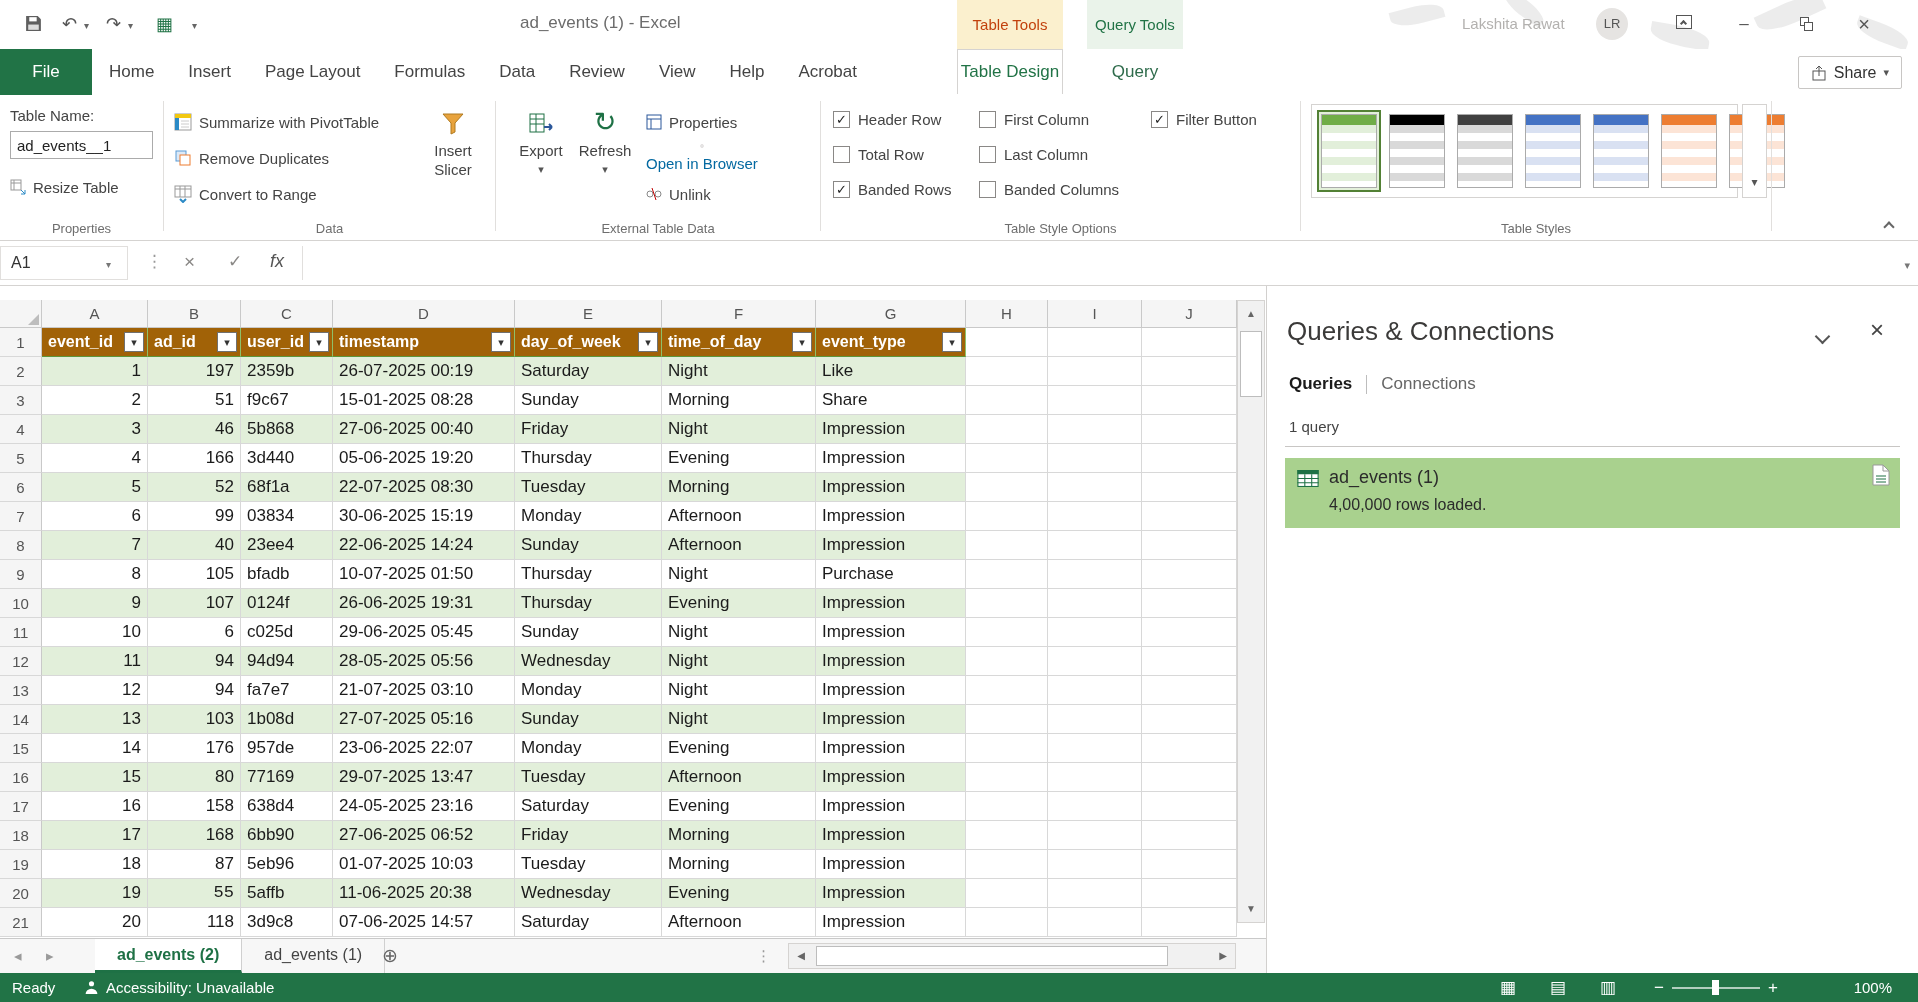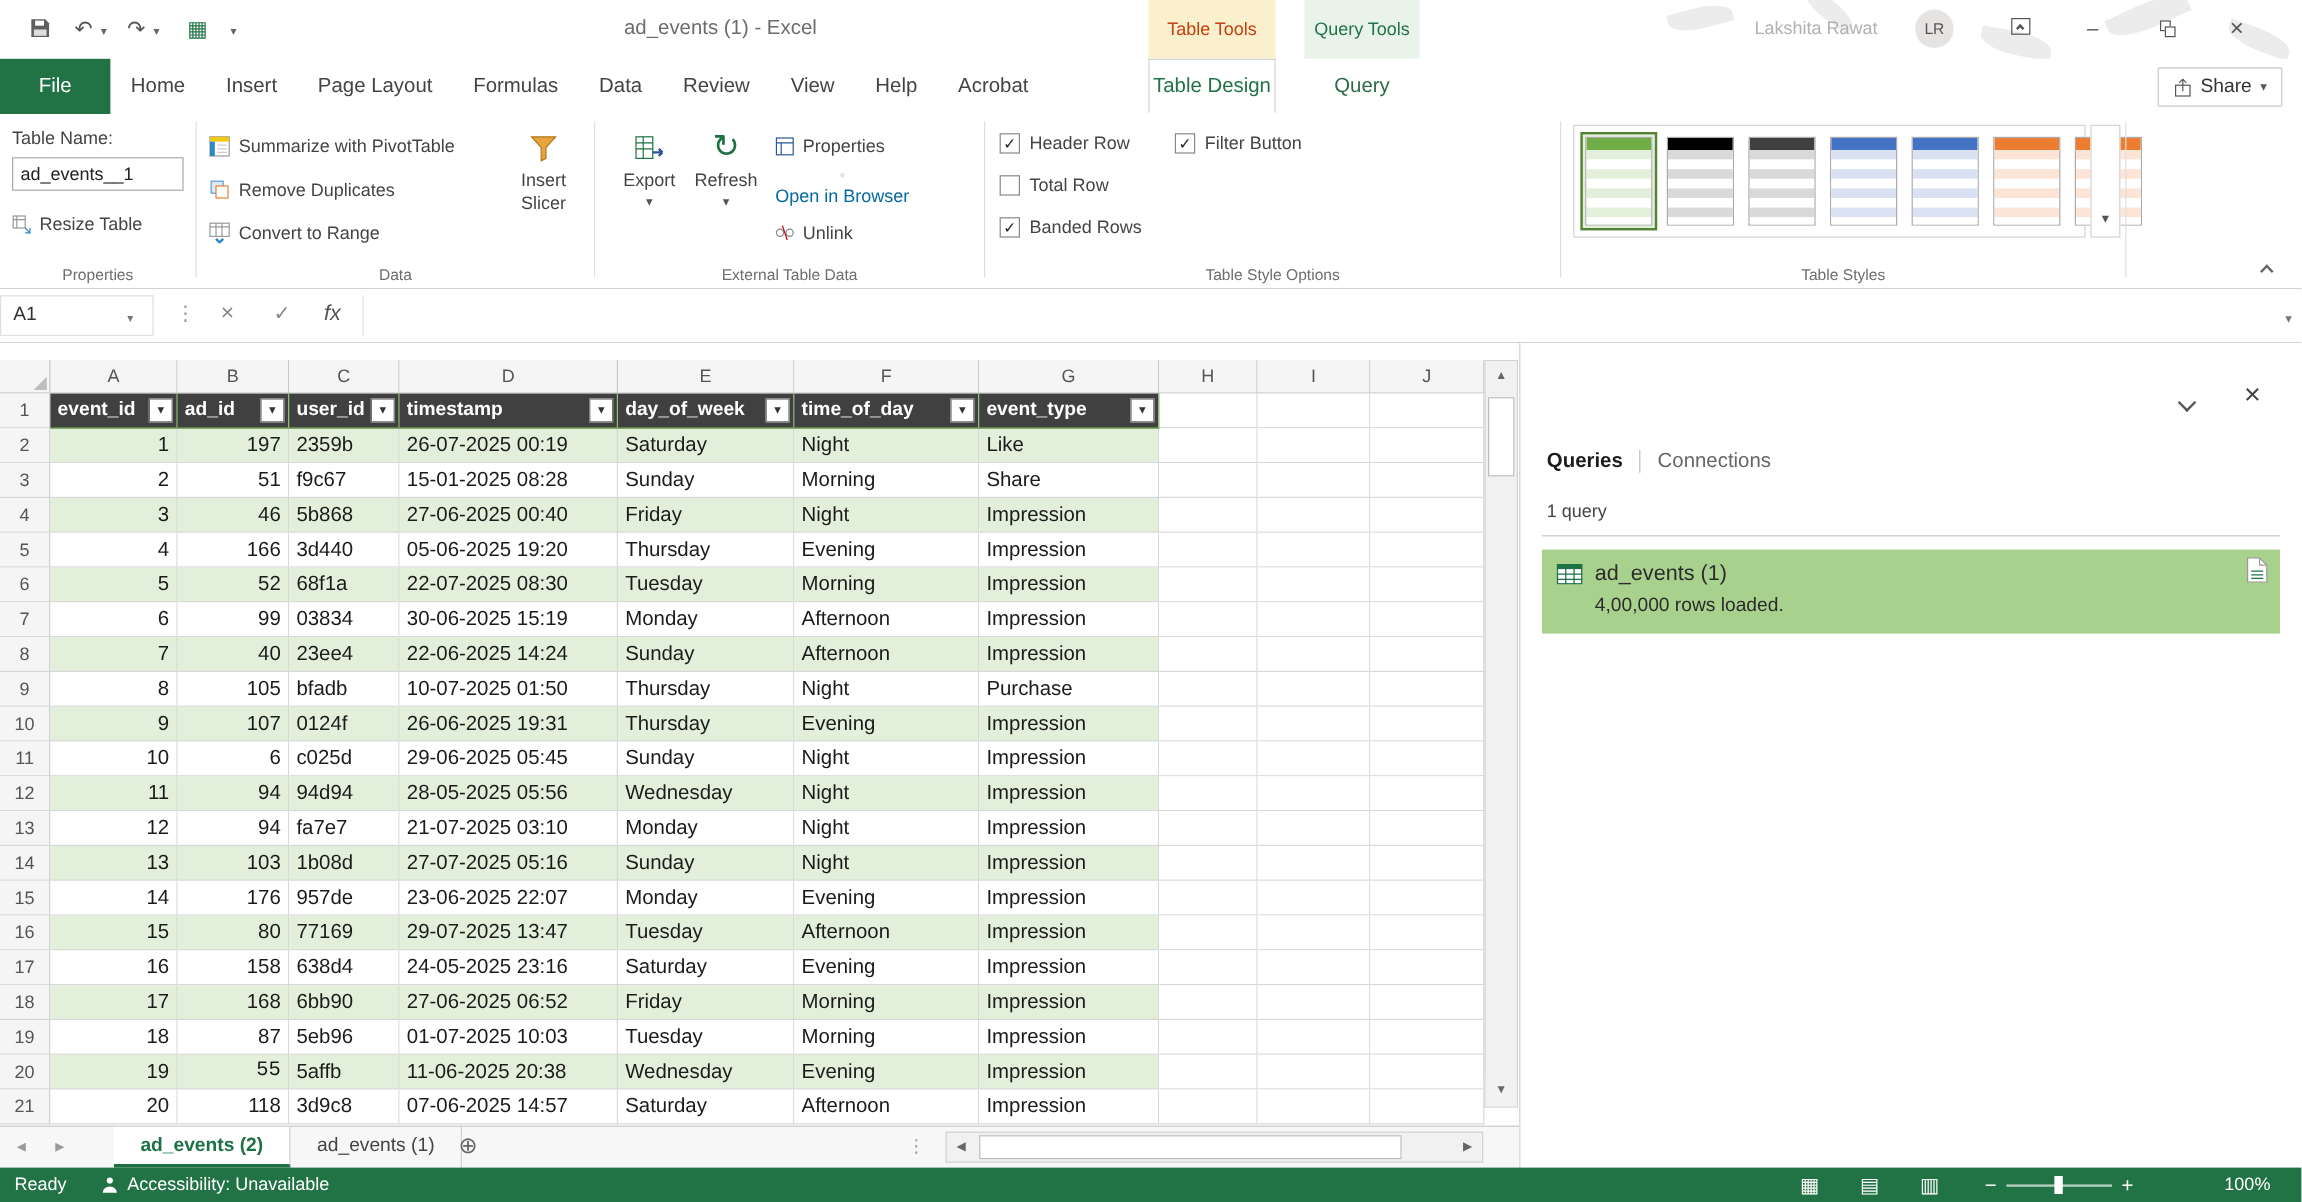--- a/index.html
+++ b/index.html
@@ -82,21 +82,21 @@
   #col-headers { position:absolute; left:0; top:14px; display:flex; }
   .colh { height:28px; background:#F5F5F5; border-right:1px solid #C9C9C9; border-bottom:1px solid #C9C9C9; color:#555; font-size:15px; text-align:center; line-height:27px; flex:none; }
   .corner { width:42px; position:relative; }
   .corner i { position:absolute; right:2px; bottom:2px; width:0; height:0; border-left:11px solid transparent; border-bottom:11px solid #BDBDBD; }
   #grid-rows { position:absolute; left:0; top:42px; }
   .grow { display:flex; height:29px; }
   .rn { width:42px; flex:none; background:#F5F5F5; border-right:1px solid #C9C9C9; border-bottom:1px solid #D8D8D8; color:#555; font-size:15px; text-align:center; line-height:29px; }
   .cell { flex:none; border-right:1px solid #D8D8D8; border-bottom:1px solid #D8D8D8; font-size:17px; line-height:28px; padding:0 6px; white-space:nowrap; overflow:hidden; background:#fff; color:#1b1b1b; }
   .cell.band { background:#E2EFDA; }
   .cell.num { text-align:right; }
-  .cell.thead { background:#404040; color:#fff; font-weight:bold; font-size:16px; position:relative; padding-right:20px; border-right:1px solid #8FC069; border-bottom:1px solid #5D9638; }
+  .cell.thead { background:#a16207; color:#fff; font-weight:bold; font-size:16px; position:relative; padding-right:20px; border-right:1px solid #8FC069; border-bottom:1px solid #5D9638; }
   .flt { position:absolute; right:3px; top:4px; width:20px; height:20px; background:#fff; border:1px solid #707070; color:#333; font-size:11px; line-height:18px; text-align:center; font-weight:normal; }
   #vscroll { position:absolute; left:1237px; top:14px; width:28px; height:623px; background:#F1F1F1; border:1px solid #D5D3D1; }
   .sbtn { position:absolute; left:0; width:26px; height:26px; text-align:center; line-height:26px; font-size:10px; color:#666; background:#F1F1F1; }
   #vthumb { position:absolute; left:2px; top:30px; width:22px; height:66px; background:#fff; border:1px solid #BDBDBD; }
 
   
   #panel { position:absolute; left:1266px; top:286px; width:652px; height:687px; background:#fff; border-left:1px solid #D2D0CE; }
   #panel-title { position:absolute; left:20px; top:30px; font-size:26px; color:#3B3A39; }
   #panel-chev { position:absolute; right:90px; top:42px; }
   #panel-close { position:absolute; right:34px; top:30px; font-size:24px; color:#444; }
@@ -311,20 +311,34 @@
             <span class="cb"></span>
             <span>Total Row</span>
           </label>
           <label class="opt">
             <span class="cb">✓</span>
             <span>Banded Rows</span>
           </label>
         </div>
         <div class="opt-col">
           <label class="opt">
+            <span class="cb"></span>
+            <span>First Column</span>
+          </label>
+          <label class="opt">
+            <span class="cb"></span>
+            <span>Last Column</span>
+          </label>
+          <label class="opt">
+            <span class="cb"></span>
+            <span>Banded Columns</span>
+          </label>
+        </div>
+        <div class="opt-col">
+          <label class="opt">
             <span class="cb">✓</span>
             <span>Filter Button</span>
           </label>
         </div>
       </div>
     <div class="glabel">Table Style Options</div>
   </div>
   <div class="rsep" style="left:1300px;"></div>
 
   <div class="rgroup" style="left:1301px; width:470px;">
@@ -736,20 +750,21 @@
       </div>
     </div>
   <div id="vscroll">
     <span class="sbtn" style="top:0;">▲</span>
     <div id="vthumb"></div>
     <span class="sbtn" style="bottom:0; top:auto;">▼</span>
   </div>
 </div>
 
 <div id="panel">
+  <div id="panel-title">Queries &amp; Connections</div>
   <span id="panel-chev"><i class="chv down" style="width:11px;height:11px;border-color:#555;"></i></span>
   <span id="panel-close">×</span>
   <div id="panel-tabs">
     <span class="p-tab act">Queries</span>
     <span class="p-vsep"></span>
     <span class="p-tab">Connections</span>
   </div>
   <div id="query-count">1 query</div>
   <div id="p-rule"></div>
   <div id="query-item">

